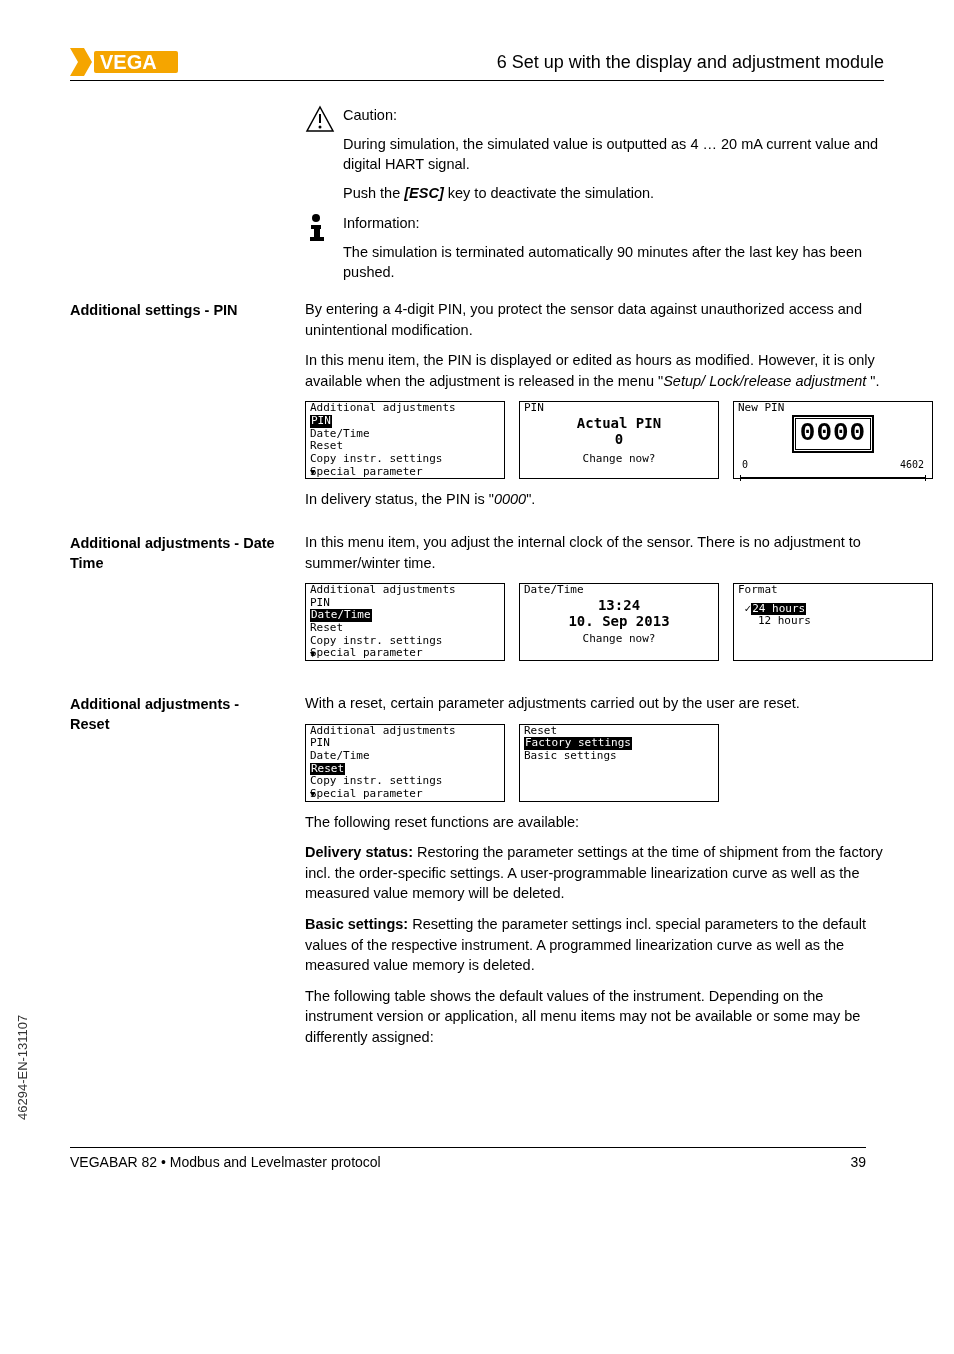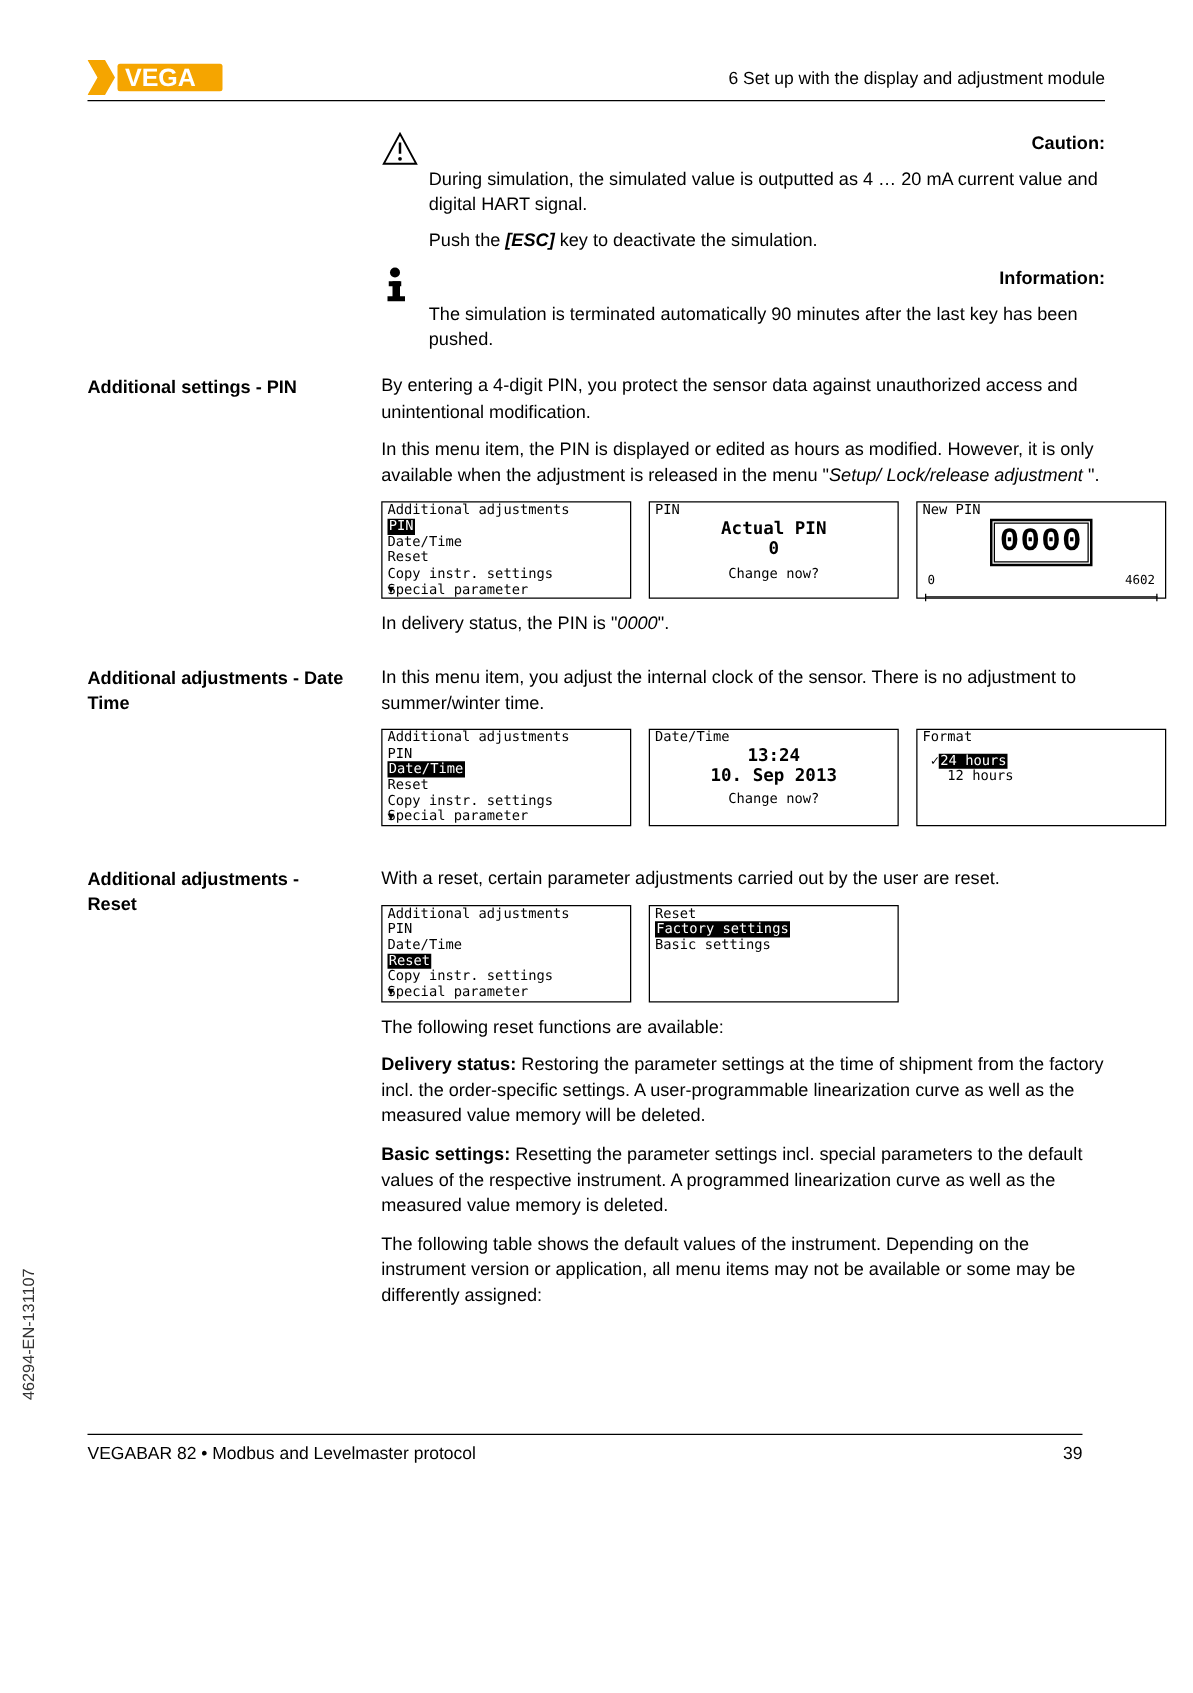--- a/index.html
+++ b/index.html
@@ -24,21 +24,21 @@
   .header {
     display: flex;
     justify-content: space-between;
     align-items: center;
     border-bottom: 1px solid #000;
     padding-bottom: 4px;
     margin-bottom: 24px;
   }
   .logo { }
   .logo svg { display: block; }
-  .header-text { font-size: 14px; }
+  .header-text { font-size: 18px; }
   .row {
     display: flex;
     align-items: flex-start;
     margin-bottom: 10px;
   }
   .left-col {
     width: 235px;
     flex: 0 0 235px;
     font-weight: bold;
     font-size: 14.5px;
@@ -57,21 +57,21 @@
     width: 38px;
     flex: 0 0 38px;
     text-align: center;
   }
   .icon-cell svg { display: block; margin-top: 0; }
   .note-body {
     flex: 1;
     font-size: 14.5px;
     line-height: 1.42;
   }
-  .note-title { font-weight: bold; margin: 0; text-align: right; }
+  .note-title { font-weight: normal; margin: 0; }
   .note-body p { margin: 0 0 8px 0; }
   .note-body p:last-child { margin-bottom: 0; }
   .lcd-row {
     display: flex;
     gap: 14px;
     margin: 4px 0 10px 0;
   }
   .lcd {
     border: 1px solid #000;
     width: 200px;

